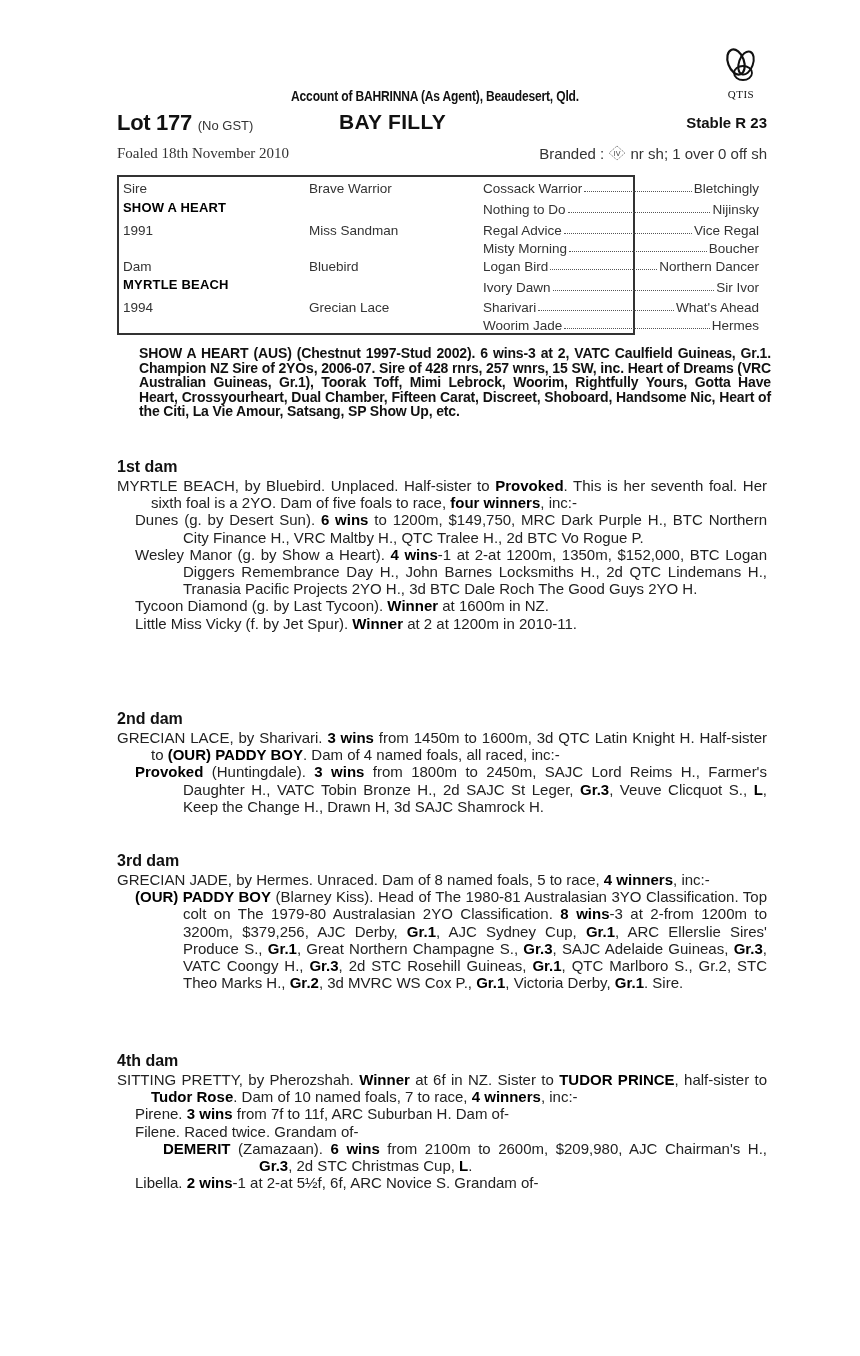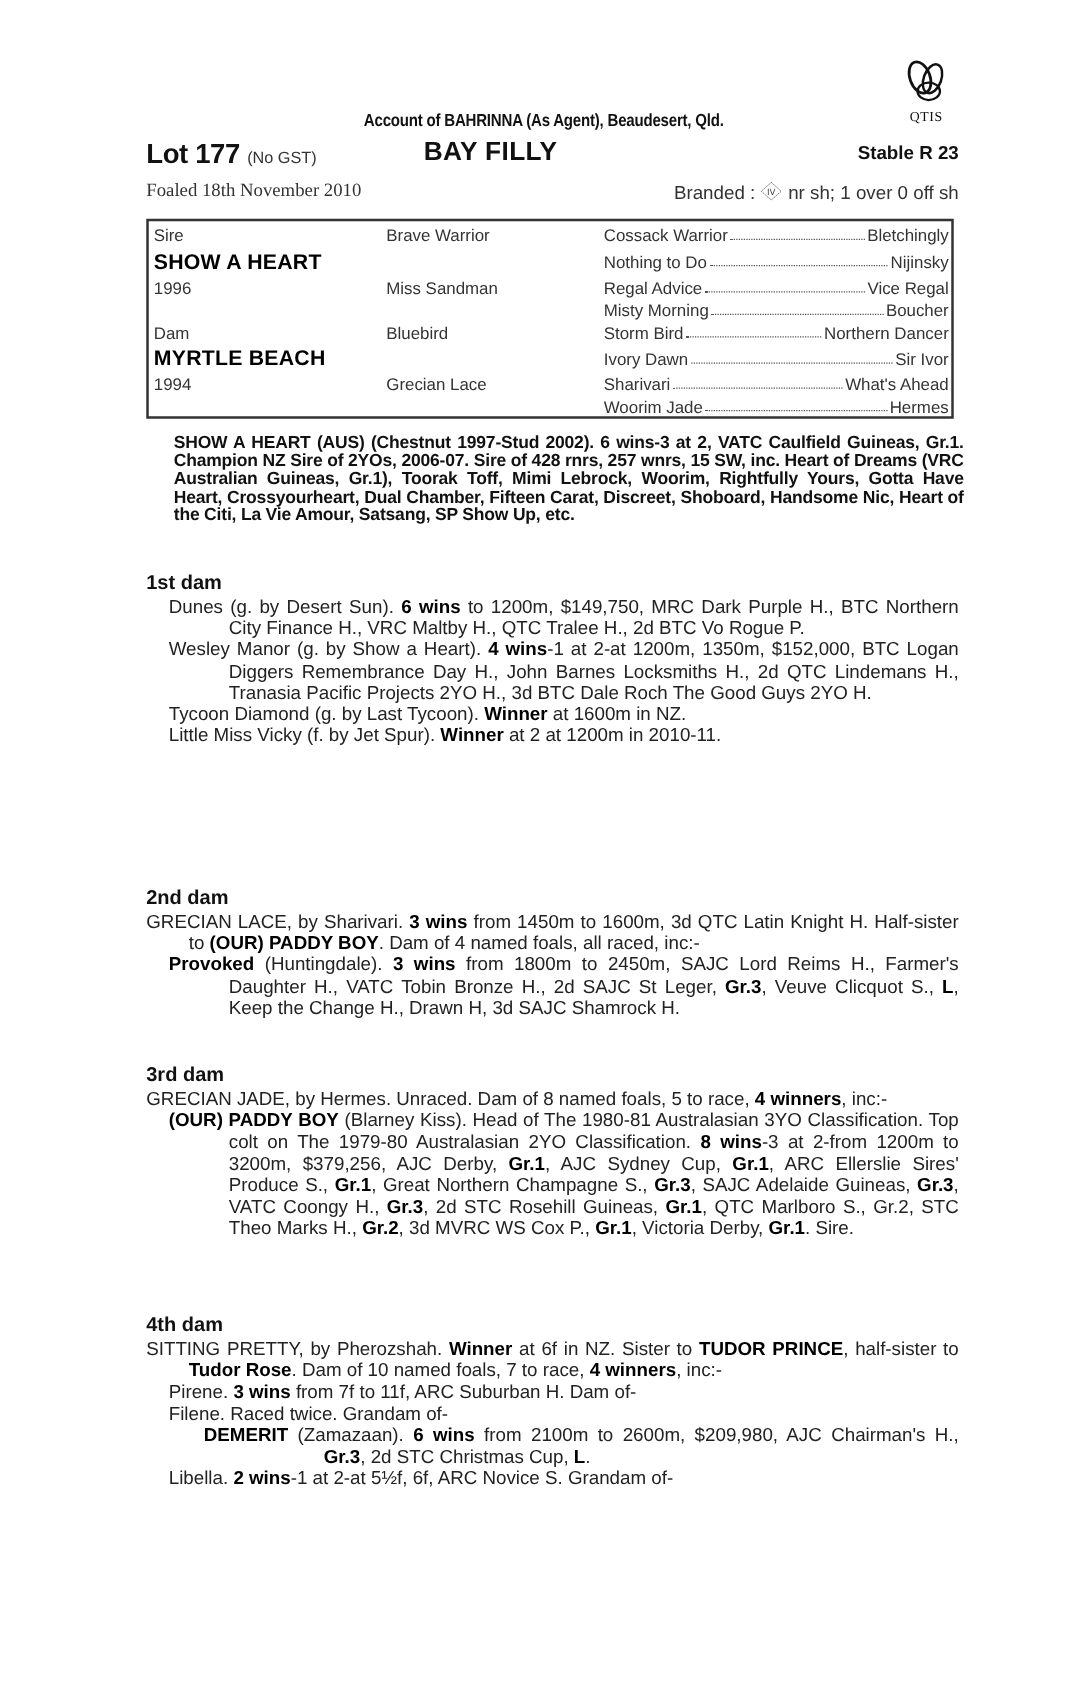--- a/index.html
+++ b/index.html
@@ -13,24 +13,24 @@
              font-family: "Liberation Sans", sans-serif; font-weight: bold; font-size: 14px;
              transform: scaleX(0.86); transform-origin: 275px 0; letter-spacing: -0.2px; }
   .lotrow { position: absolute; left: 0; top: 110px; width: 650px; height: 30px; }
   .lot { position: absolute; left: 0; top: 0; font-weight: 900; font-size: 22px; letter-spacing: -0.3px; }
   .lot small { font-weight: normal; font-size: 13px; color: #333; letter-spacing: 0; }
   .sex { position: absolute; left: 222px; top: 0; font-weight: 900; font-size: 21px; letter-spacing: 0.3px; }
   .stable { position: absolute; right: 0; top: 4px; font-weight: 900; font-size: 15px; }
   .foaled { position: absolute; left: 0; top: 145px; font-size: 15px; color: #333; font-family: Liberation Serif, serif; }
   .branded { position: absolute; right: 0; top: 145px; font-size: 15px; color: #333; }
   .brand-mark { display: inline-block; width: 18px; height: 16px; vertical-align: -2px; }
-  .pedigree { position: absolute; left: 0; top: 175px; width: 646px; height: 160px;
+  .pedigree { position: absolute; left: 0; top: 175px; width: 518px; height: 160px;
               border: 2px solid #333; box-sizing: border-box; text-align: right; }
   .ped-cell { position: absolute; font-size: 13.5px; color: #333; white-space: nowrap; }
-  .ped-bold { font-weight: 900; font-size: 17px; color: #000; letter-spacing: 0.2px; }
+  .ped-bold { font-weight: 900; font-size: 13px; color: #000; letter-spacing: 0.2px; }
   .ped-gp { position: absolute; left: 364px; width: 276px; font-size: 13.5px; color: #333;
             display: flex; white-space: nowrap; }
   .ped-gp .dots { flex: 1; border-bottom: 1px dotted #555; margin: 0 2px 4px 2px; }
   .sire-note { position: absolute; left: 6px; top: 346px; width: 632px; font-weight: 900;
                font-size: 14px; line-height: 14.5px; text-align: justify; letter-spacing: -0.15px; margin-left: 16px; }
   .section { position: absolute; left: 0; width: 650px; }
   .sec-title { font-weight: 900; font-size: 16px; margin-bottom: 1px; }
   .para { font-size: 15px; color: #222; line-height: 17.2px; text-align: justify;
           transform-origin: 0 0; }
   .l0 { padding-left: 34px; text-indent: -34px; }
@@ -71,21 +71,21 @@
     <svg class="brand-mark" viewBox="0 0 18 16">
       <polygon points="9,1 17,8 9,15 1,8" fill="none" stroke="#555" stroke-width="0.8" stroke-dasharray="1.2,1"></polygon>
       <text x="9" y="11" font-size="7" text-anchor="middle" fill="#444" font-family="DejaVu Sans, sans-serif">IV</text>
     </svg>
     <span>nr sh; 1 over 0 off sh</span>
   </div>
 
   <div class="pedigree">
     <div class="ped-cell" style="left:4px;top:4px">Sire</div>
     <div class="ped-cell ped-bold" style="left:4px;top:23px">SHOW A HEART</div>
-    <div class="ped-cell" style="left:4px;top:46px">1996</div>
+    <div class="ped-cell" style="left:4px;top:46px">1991</div>
     <div class="ped-cell" style="left:4px;top:82px">Dam</div>
     <div class="ped-cell ped-bold" style="left:4px;top:100px">MYRTLE BEACH</div>
     <div class="ped-cell" style="left:4px;top:123px">1994</div>
 
     <div class="ped-cell" style="left:190px;top:4px">Brave Warrior</div>
     <div class="ped-cell" style="left:190px;top:46px">Miss Sandman</div>
     <div class="ped-cell" style="left:190px;top:82px">Bluebird</div>
     <div class="ped-cell" style="left:190px;top:123px">Grecian Lace</div>
 
     <div class="ped-gp" style="top:4px">
@@ -102,21 +102,21 @@
         <span>Regal Advice</span>
         <span class="dots"></span>
         <span>Vice Regal</span>
       </div>
     <div class="ped-gp" style="top:64px">
         <span>Misty Morning</span>
         <span class="dots"></span>
         <span>Boucher</span>
       </div>
     <div class="ped-gp" style="top:82px">
-        <span>Storm Bird</span>
+        <span>Logan Bird</span>
         <span class="dots"></span>
         <span>Northern Dancer</span>
       </div>
     <div class="ped-gp" style="top:103px">
         <span>Ivory Dawn</span>
         <span class="dots"></span>
         <span>Sir Ivor</span>
       </div>
     <div class="ped-gp" style="top:123px">
         <span>Sharivari</span>
@@ -128,20 +128,21 @@
         <span class="dots"></span>
         <span>Hermes</span>
       </div>
   </div>
 
   <div class="sire-note">SHOW A HEART (AUS) (Chestnut 1997-Stud 2002). 6 wins-3 at 2, VATC Caulfield Guineas, Gr.1. Champion NZ Sire of 2YOs, 2006-07. Sire of 428 rnrs, 257 wnrs, 15 SW, inc. Heart of Dreams (VRC Australian Guineas, Gr.1), Toorak Toff, Mimi Lebrock, Woorim, Rightfully Yours, Gotta Have Heart, Crossyourheart, Dual Chamber, Fifteen Carat, Discreet, Shoboard, Handsome Nic, Heart of the Citi, La Vie Amour, Satsang, SP Show Up, etc.</div>
 
   <div class="section" style="top:458px">
     <div class="sec-title">1st dam</div>
     <div>
+        <div class="para l0"><span>MYRTLE BEACH, by Bluebird. Unplaced. Half-sister to </span><b>Provoked</b><span>. This is her seventh foal. Her sixth foal is a 2YO. Dam of five foals to race, </span><b>four winners</b><span>, inc:-</span></div>
         <div class="para l1"><span>Dunes (g. by Desert Sun). </span><b>6 wins</b><span> to 1200m, $149,750, MRC Dark Purple H., BTC Northern City Finance H., VRC Maltby H., QTC Tralee H., 2d BTC Vo Rogue P.</span></div>
         <div class="para l1"><span>Wesley Manor (g. by Show a Heart). </span><b>4 wins</b><span>-1 at 2-at 1200m, 1350m, $152,000, BTC Logan Diggers Remembrance Day H., John Barnes Locksmiths H., 2d QTC Lindemans H., Tranasia Pacific Projects 2YO H., 3d BTC Dale Roch The Good Guys 2YO H.</span></div>
         <div class="para l1"><span>Tycoon Diamond (g. by Last Tycoon). </span><b>Winner</b><span> at 1600m in NZ.</span></div>
         <div class="para l1"><span>Little Miss Vicky (f. by Jet Spur). </span><b>Winner</b><span> at 2 at 1200m in 2010-11.</span></div>
       </div>
   </div>
 
   <div class="section" style="top:710px">
     <div class="sec-title">2nd dam</div>
     <div>

